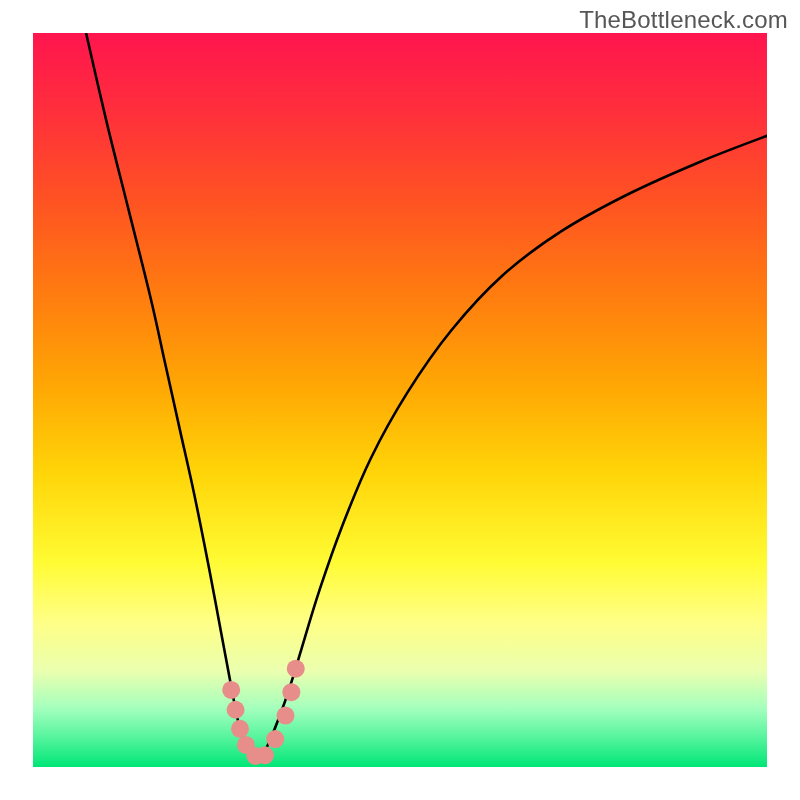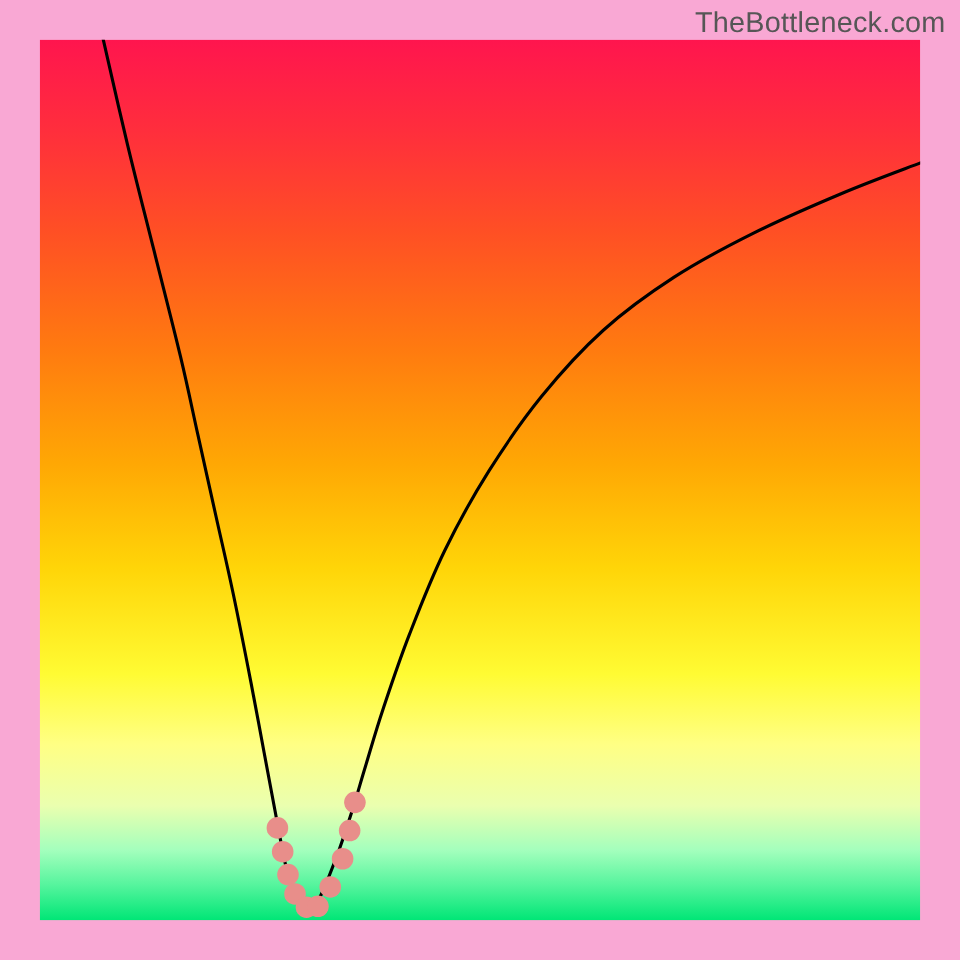--- a/index.html
+++ b/index.html
@@ -1,21 +1,21 @@
 <!DOCTYPE html>
 <html><head>
 <meta charset="utf-8">
 <style>
   * { margin: 0; padding: 0; box-sizing: border-box; }
   html, body { width: 800px; height: 800px; overflow: hidden; background: #000; }
   .frame {
     position: relative;
     width: 800px;
     height: 800px;
-    background: #f9a8d4;
+    background: #ffffff;
   }
   .watermark {
     position: absolute;
     top: 6px;
     right: 12px;
     font-family: Arial, Helvetica, sans-serif;
     font-size: 24px;
     font-weight: 500;
     color: #565656;
     letter-spacing: 0.2px;

